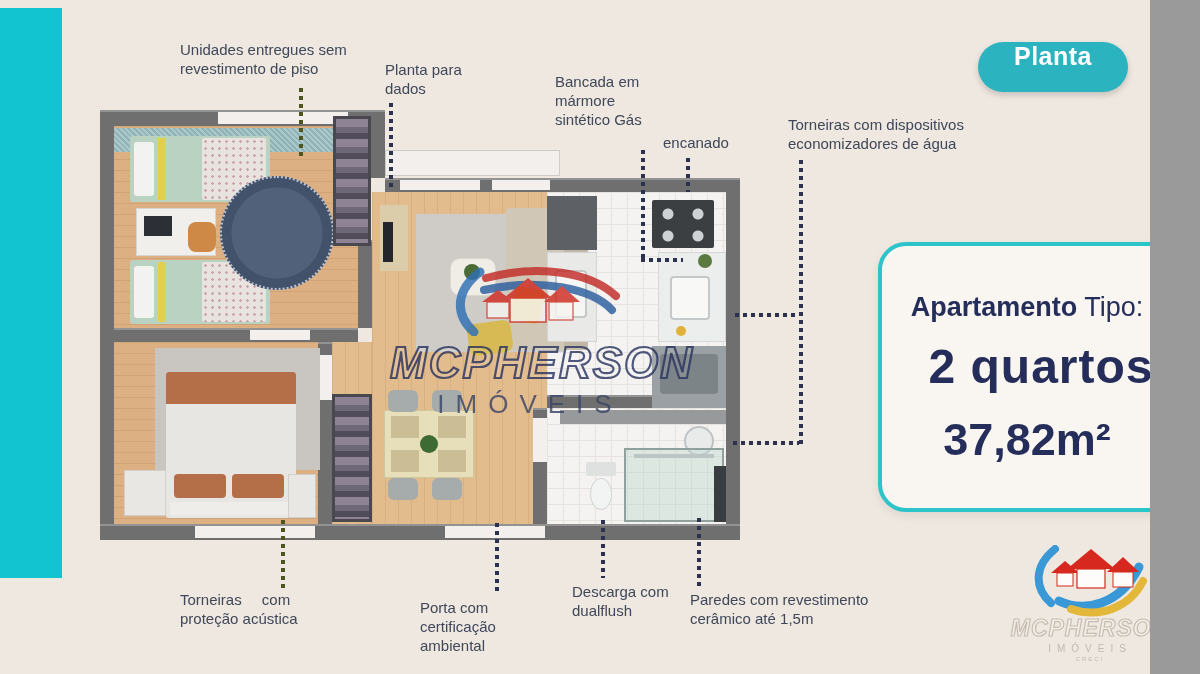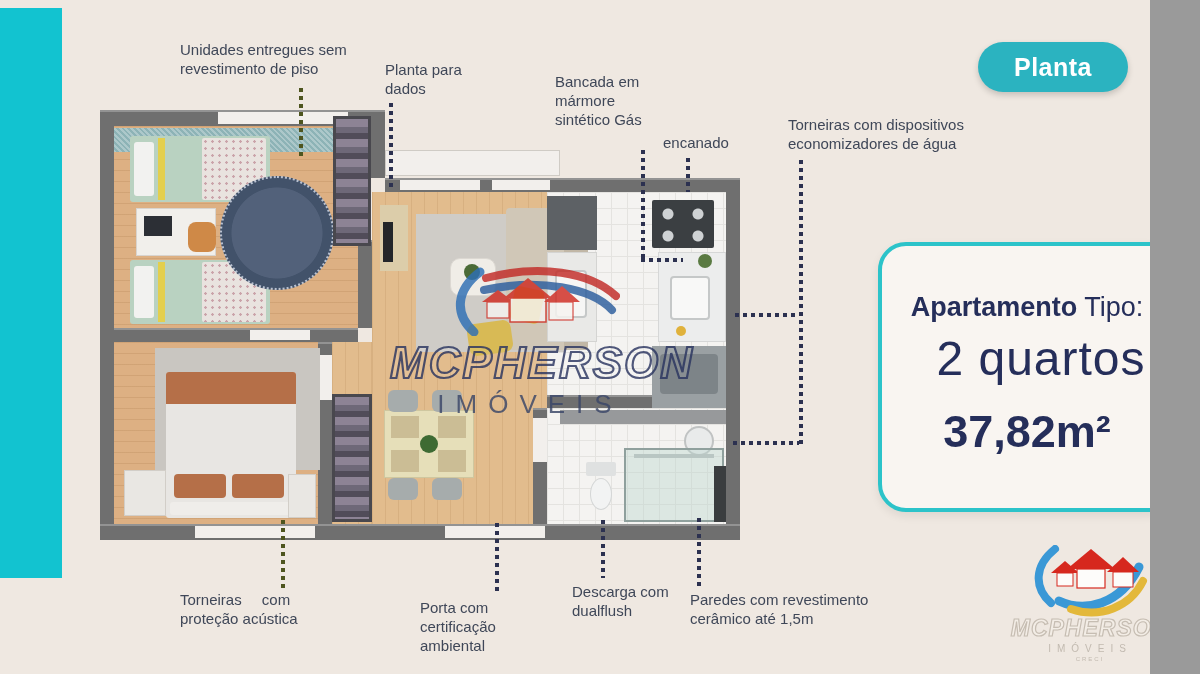--- a/index.html
+++ b/index.html
@@ -5,30 +5,30 @@
   html,body{margin:0;padding:0;background:#9a9a9a;}
   #stage{position:relative;width:1150px;height:674px;background:#efe8e1;overflow:hidden;
          font-family:"Liberation Sans",sans-serif;}
 
   
   .leftbar{position:absolute;left:0;top:8px;width:62px;height:570px;background:#12c3d0;}
 
   
   .planta{position:absolute;left:978px;top:42px;width:150px;height:50px;background:#2bb3c0;
           border-radius:25px;color:#ffffff;font-weight:bold;font-size:25px;display:flex;
-          align-items:center;justify-content:center;letter-spacing:.5px;
+          justify-content:center;letter-spacing:.5px;
           box-shadow:0 3px 6px rgba(0,0,0,.18);cursor:pointer;}
 
   
   .card{position:absolute;left:878px;top:242px;width:298px;height:270px;background:#f9f5f1;
         border:4px solid #2cc3c9;border-radius:28px;box-shadow:0 4px 10px rgba(0,0,0,.08);
         text-align:center;color:#252e5a;box-sizing:border-box;}
   .card .title{margin-top:46px;font-size:27px;}
   .card .title .b{font-weight:800;}
-  .card .rooms{margin-top:8px;font-size:48px;font-weight:400;letter-spacing:1px;padding-left:28px;}
+  .card .rooms{margin-top:16px;font-size:48px;font-weight:700;letter-spacing:1px;padding-left:28px;}
   .card .area{margin-top:20px;font-size:45px;font-weight:800;}
 
   
   .co{position:absolute;font-size:15px;line-height:1.27;color:#3f4758;}
   .co.center{text-align:left;}
   .wsp{word-spacing:16px;}
 
   
   .dv{position:absolute;width:4px;background-image:repeating-linear-gradient(
       to bottom,#2c3150 0,#2c3150 4px,transparent 4px,transparent 8px);}

